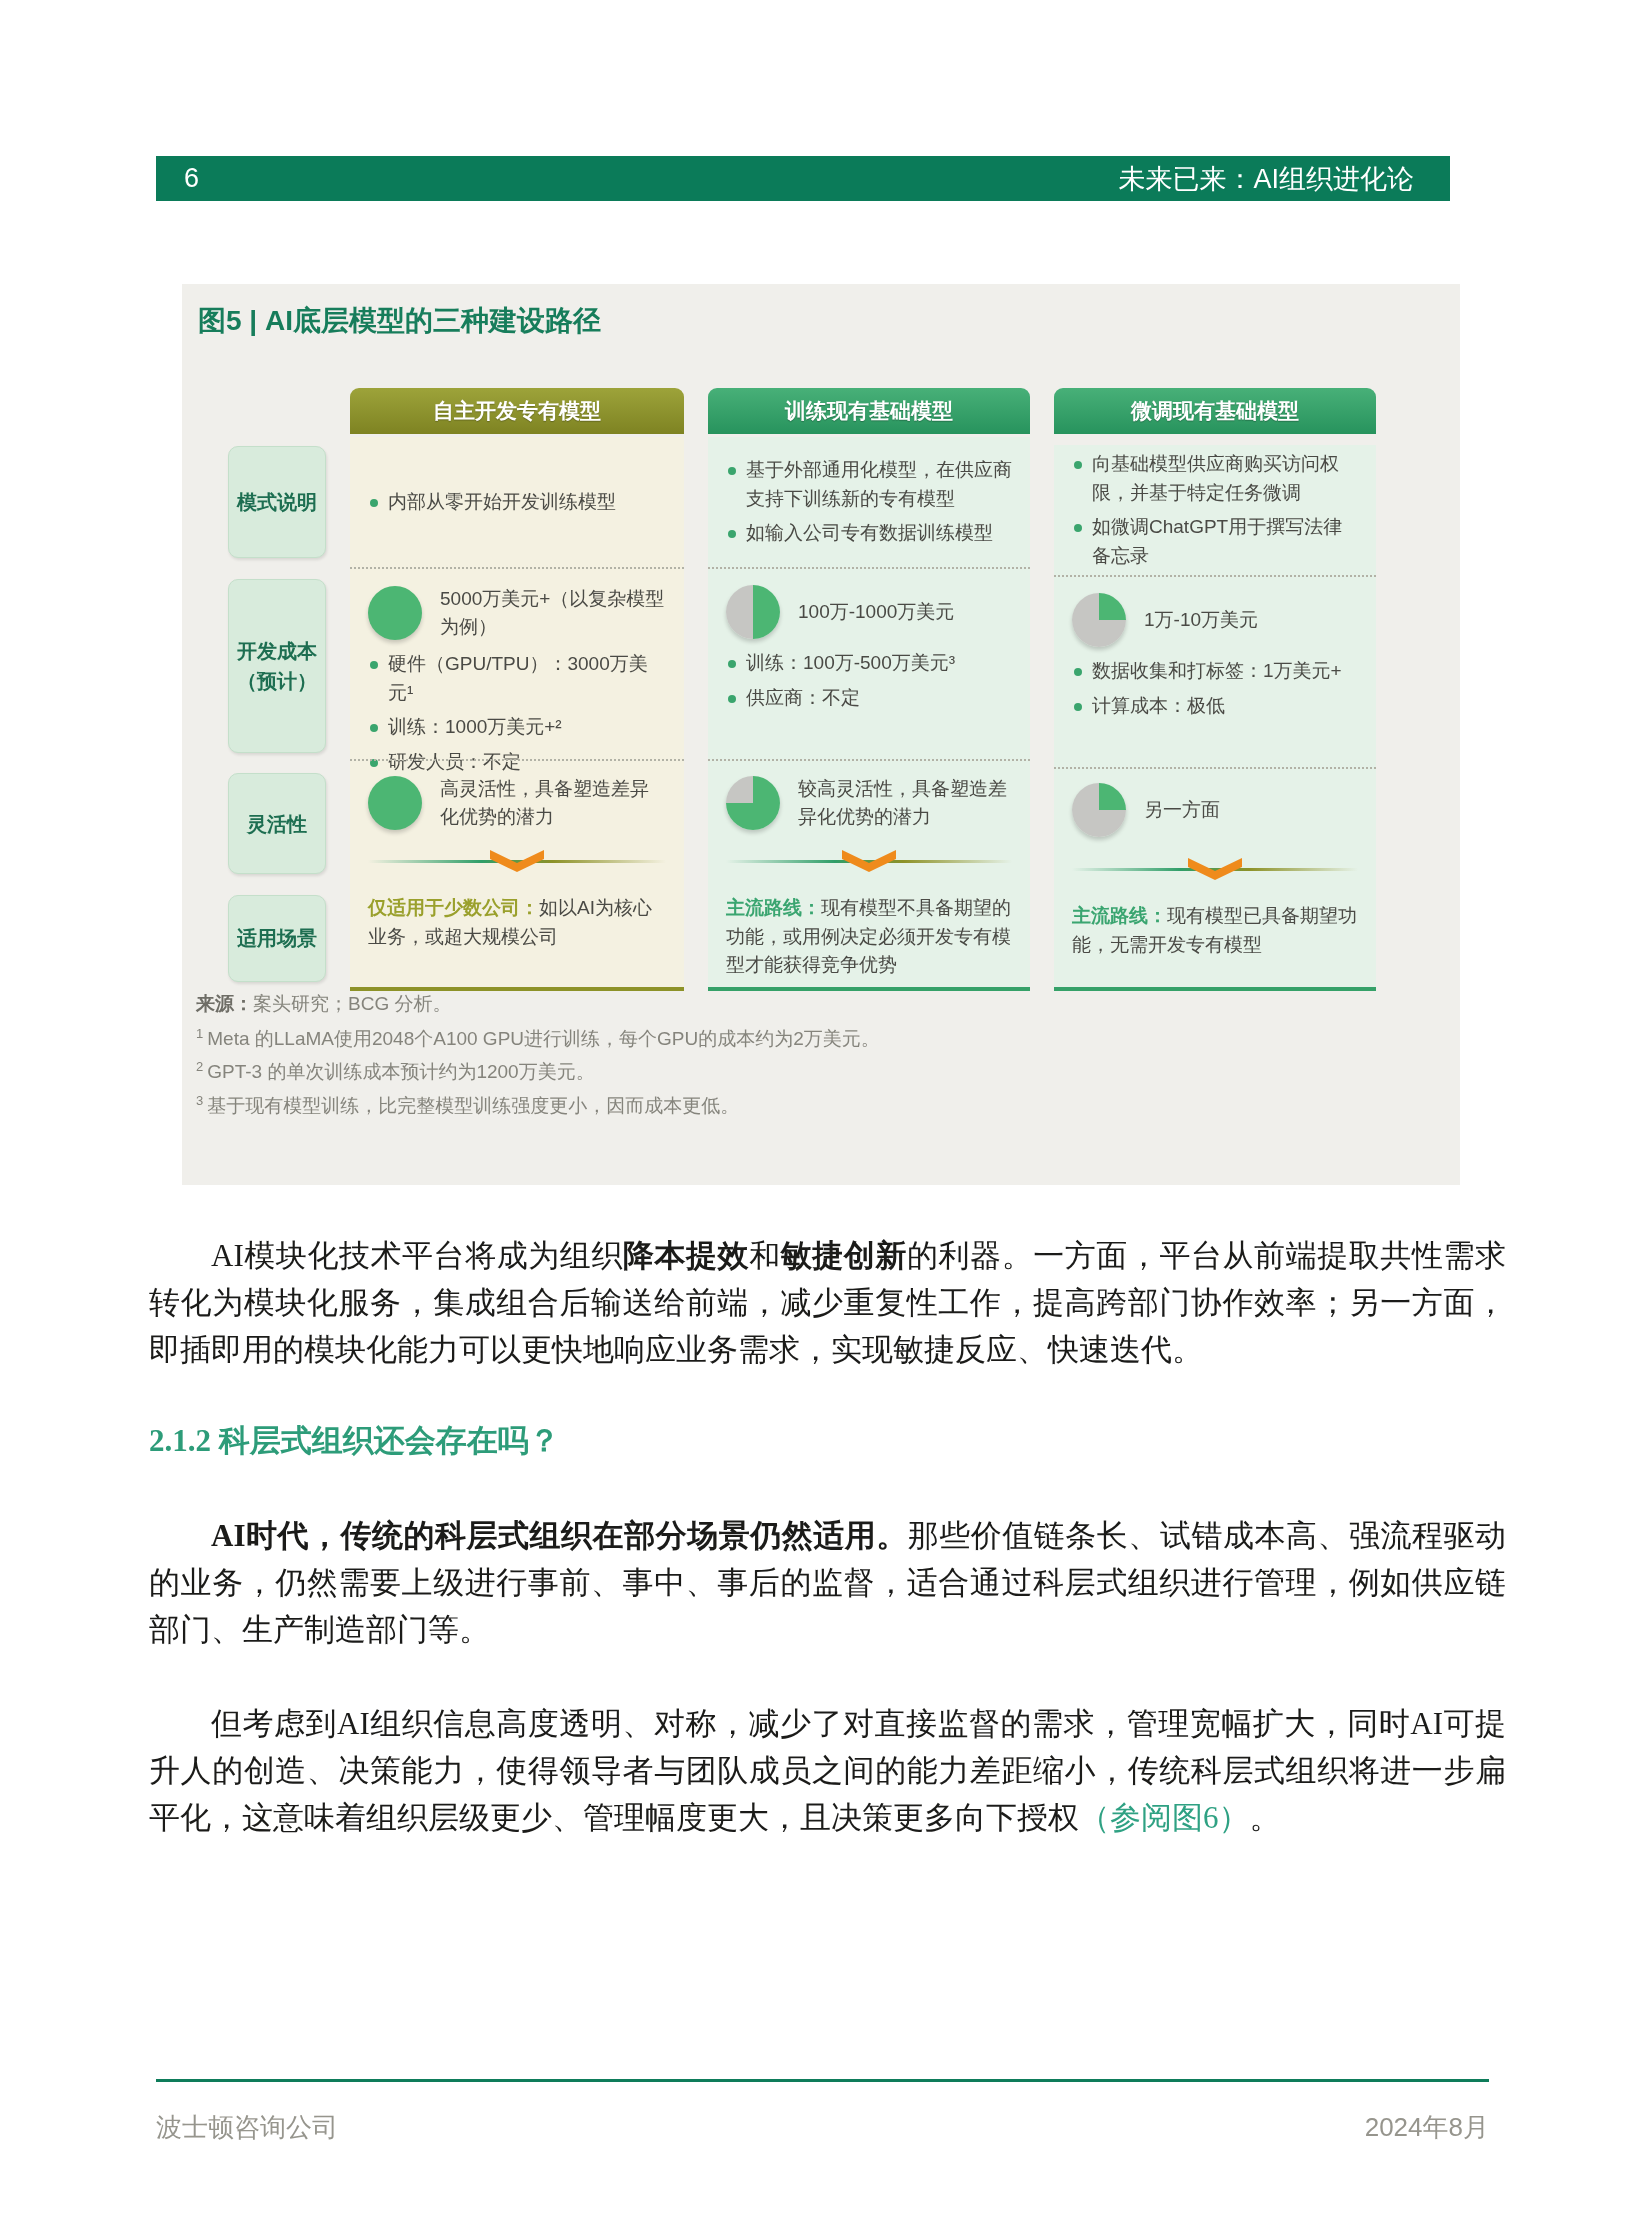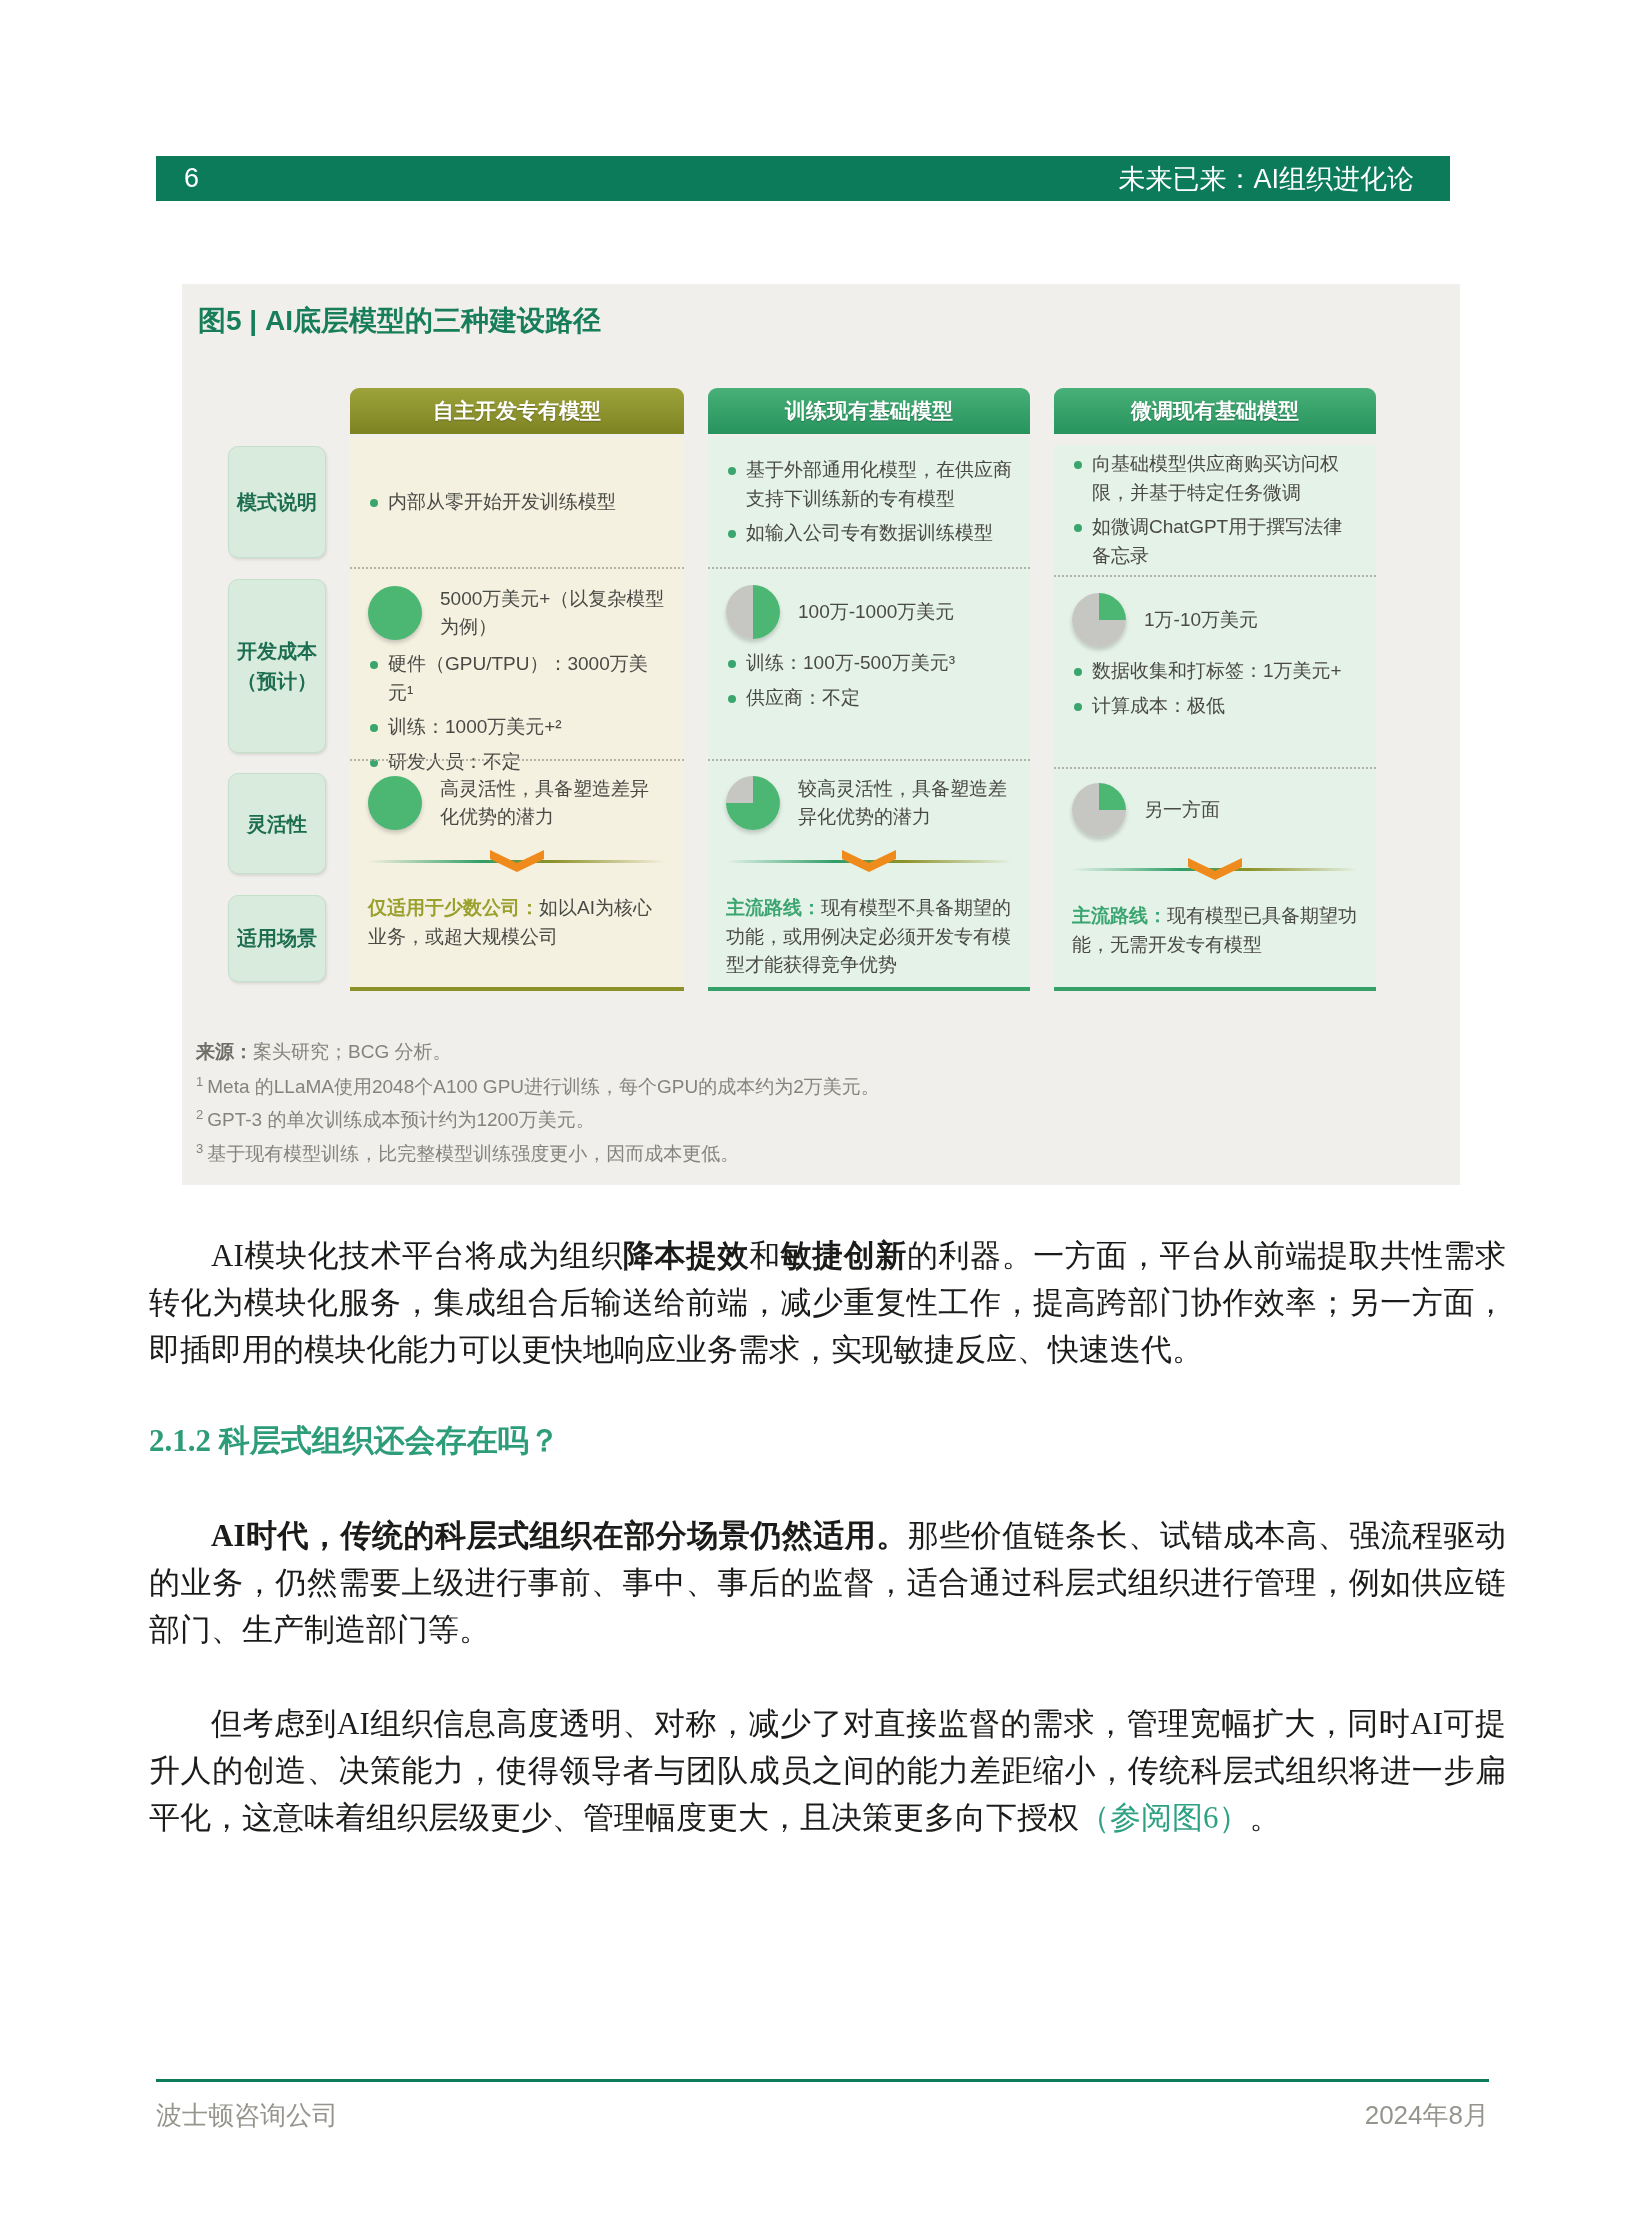--- a/index.html
+++ b/index.html
@@ -52,36 +52,36 @@
   .pie-text { font-size:19px; color:#4a4a45; line-height:1.45; }
 
   .chev { position:absolute; left:18px; right:18px; bottom:5px; height:24px;
     display:flex; align-items:center; justify-content:center; }
   .chev-line { position:absolute; left:0; right:0; top:11px; height:3px;
     background:linear-gradient(90deg, rgba(160,180,120,0), #2f9e68 38%, #8d9228 62%, rgba(160,180,120,0)); }
   .chev svg { position:relative; }
 
   .kw { font-weight:bold; }
 
-  .fig-notes { margin-top:48px; font-size:19px; color:#85847c; }
+  .fig-notes { font-size:19px; color:#85847c; }
   .fig-notes .source { margin-bottom:9px; }
   .fig-notes .source b { color:#6e6d66; }
   .fig-notes p.fn { margin:7px 0; }
   .fig-notes sup { font-size:13px; margin-right:4px; }
 
   
   .body-text { position:absolute; left:149px; width:1357px; top:1232px;
     font-family:"Liberation Serif","DejaVu Serif",serif; font-size:31px; color:#1b1b19; }
   .para { text-align:justify; text-indent:2em; line-height:47px; margin-bottom:47px; }
   .subhead { color:#2d9c79; font-size:31px; font-weight:bold; margin:28px 0 50px; }
   .green-text { color:#2fa183; }
 
   
   .page-footer { position:absolute; left:156px; top:2079px; width:1333px;
-    border-top:3px solid #0e7c5a; padding-top:16px; display:flex;
+    border-top:3px solid #0e7c5a; padding-top:28px; display:flex;
     justify-content:space-between; font-size:26px; color:#96958d; }
 </style>
 </head>
 <body>
 
 <div class="page">
 
   <header class="topbar" style="background: rgb(11, 123, 89);">
     <span>6</span>
     <span>未来已来：AI组织进化论</span>

